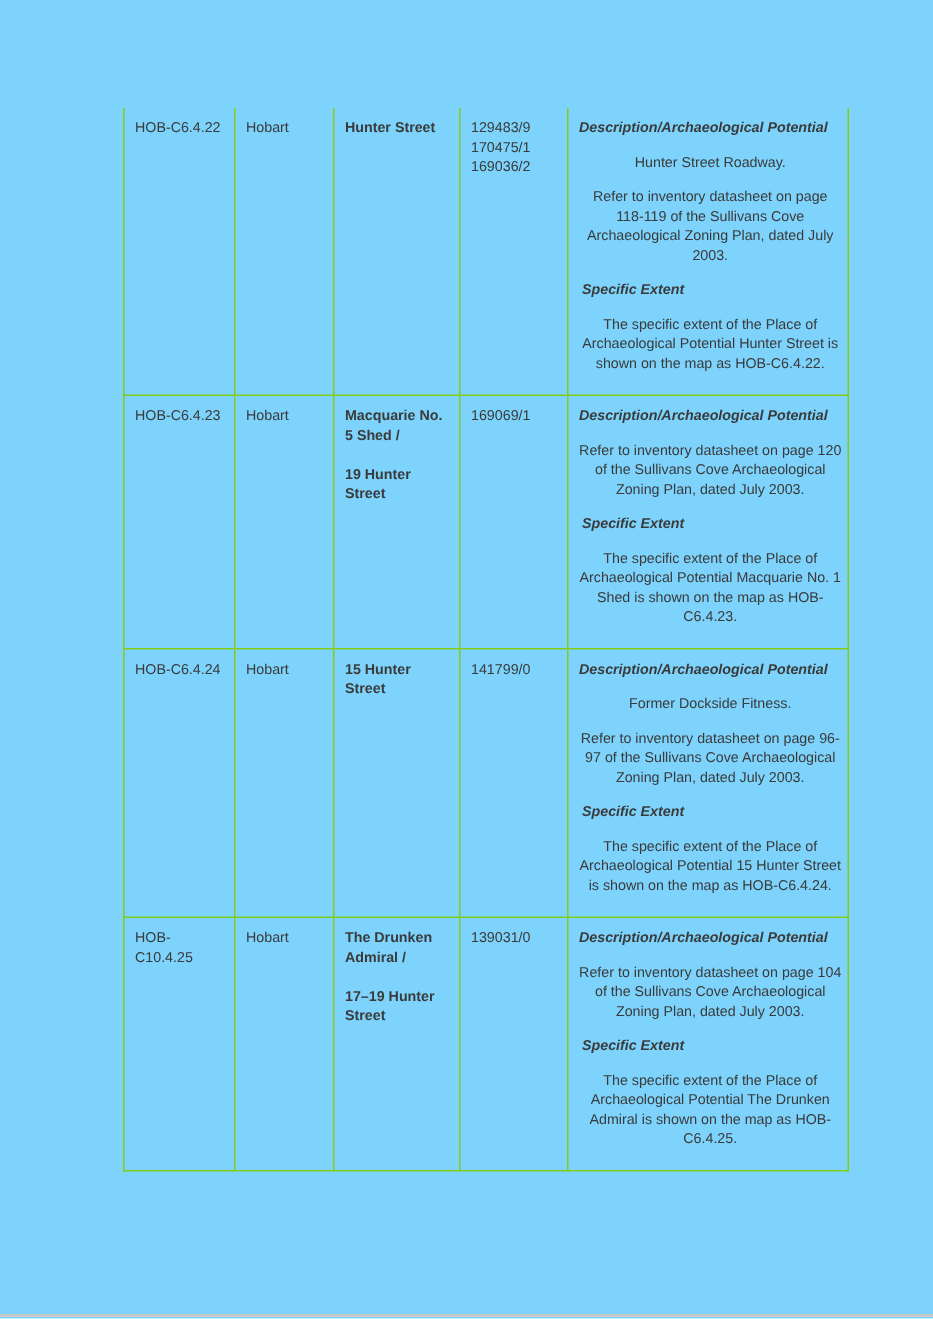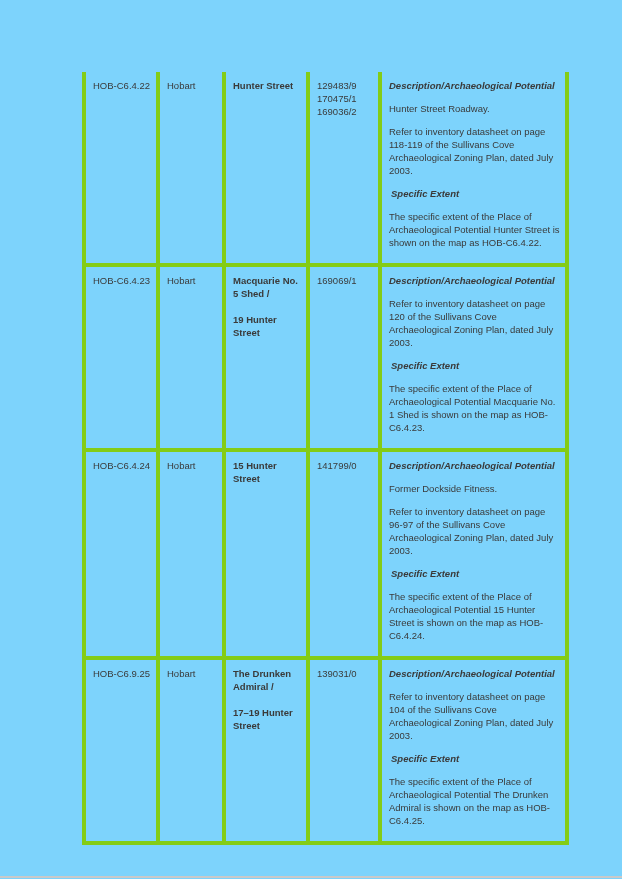--- a/index.html
+++ b/index.html
@@ -18,21 +18,21 @@
   }
   table.doc-table {
     position: absolute;
     left: 82px;
     top: 72px;
     width: 483px;
     border-collapse: collapse;
     table-layout: fixed;
   }
   table.doc-table td {
-    border: 4px solid #84cc16;
+    border: 1px solid #84cc16;
     vertical-align: top;
     padding: 7px 4px 4px 7px;
     font-size: 9.5px;
     line-height: 13px;
     overflow: hidden;
   }
   table.doc-table tr:first-child td {
     border-top: none;
   }
   td.col-desc { padding-left: 6px; }
@@ -43,21 +43,21 @@
 
   .desc-heading {
     font-weight: bold;
     font-style: italic;
     margin: 0 0 10px 0;
   }
   .desc-heading.specific {
     padding-left: 2px;
   }
   .desc-group { margin: 0 0 10px 0; }
-  .desc-group .para { margin: 0 0 10px 0; }
+  .desc-group .para { margin: 0 0 10px 0; text-align: center; }
   .desc-group .para:last-child { margin-bottom: 0; }
 
   .addr-group .para { margin: 0 0 13px 0; font-weight: bold; }
   .addr-group .para:last-child { margin-bottom: 0; }
 
   .ref-line { margin: 0; }
 
   .page-edge-line {
     position: absolute;
     left: 0;
@@ -144,21 +144,21 @@
               <div class="para">Refer to inventory datasheet on page 96-97 of the Sullivans Cove Archaeological Zoning Plan, dated July 2003.</div>
             </div>
           <div class="desc-heading specific">Specific Extent</div>
           <div class="desc-group">
               <div class="para">The specific extent of the Place of Archaeological Potential 15 Hunter Street is shown on the map as HOB-C6.4.24.</div>
             </div>
         </td>
       </tr>
 
       <tr class="row-4">
-        <td class="col-id">HOB-C6.9.25</td>
+        <td class="col-id">HOB-C10.4.25</td>
         <td class="col-locality">Hobart</td>
         <td class="col-address addr-group">
             <div class="para">The Drunken Admiral /</div>
             <div class="para">17–19 Hunter Street</div>
           </td>
         <td class="col-refs">
             <div class="ref-line">139031/0</div>
           </td>
         <td class="col-desc">
           <div class="desc-heading">Description/Archaeological Potential</div>

